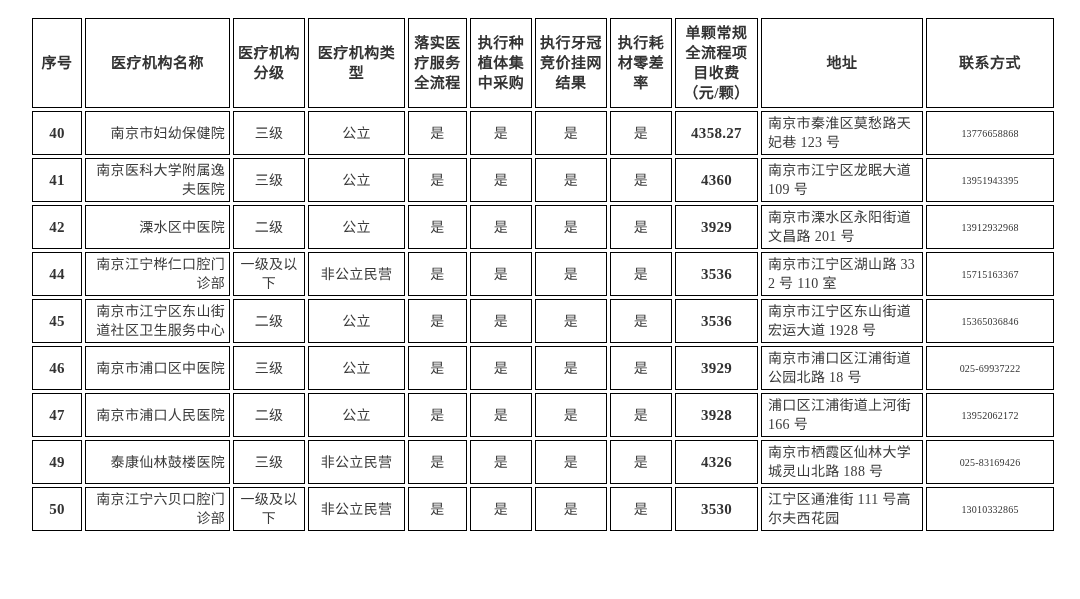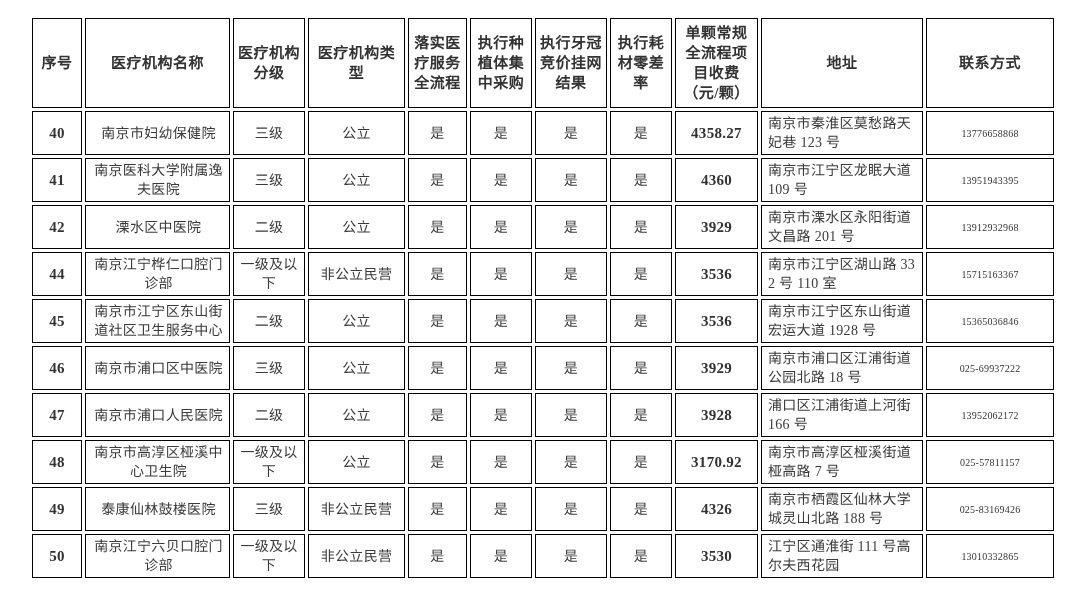--- a/index.html
+++ b/index.html
@@ -52,21 +52,21 @@
   }
   table.inst-table td {
     font-size: 14px;
     line-height: 19px;
     height: 39px;
     padding: 2px 1px;
     letter-spacing: 0.3px;
   }
   
   table.inst-table td.col-1 {
-    text-align: center;
+    text-align: right;
     padding: 2px 4px 2px 6px;
   }
   table.inst-table td.col-9 {
     text-align: left;
     padding: 2px 4px 2px 6px;
     margin-left: 24px;
   }
   table.inst-table td.col-0 {
     font-size: 15px;
     font-weight: 700;
@@ -204,33 +204,20 @@
             <td class="col-3">公立</td>
             <td class="col-4">是</td>
             <td class="col-5">是</td>
             <td class="col-6">是</td>
             <td class="col-7">是</td>
             <td class="col-8">3928</td>
             <td class="col-9">浦口区江浦街道上河街 166 号</td>
             <td class="col-10">13952062172</td>
           </tr>
           <tr>
-            <td class="col-0">48</td>
-            <td class="col-1">南京市高淳区桠溪中心卫生院</td>
-            <td class="col-2">一级及以下</td>
-            <td class="col-3">公立</td>
-            <td class="col-4">是</td>
-            <td class="col-5">是</td>
-            <td class="col-6">是</td>
-            <td class="col-7">是</td>
-            <td class="col-8">3170.92</td>
-            <td class="col-9">南京市高淳区桠溪街道桠高路 7 号</td>
-            <td class="col-10">025-57811157</td>
-          </tr>
-          <tr>
             <td class="col-0">49</td>
             <td class="col-1">泰康仙林鼓楼医院</td>
             <td class="col-2">三级</td>
             <td class="col-3">非公立民营</td>
             <td class="col-4">是</td>
             <td class="col-5">是</td>
             <td class="col-6">是</td>
             <td class="col-7">是</td>
             <td class="col-8">4326</td>
             <td class="col-9">南京市栖霞区仙林大学城灵山北路 188 号</td>

